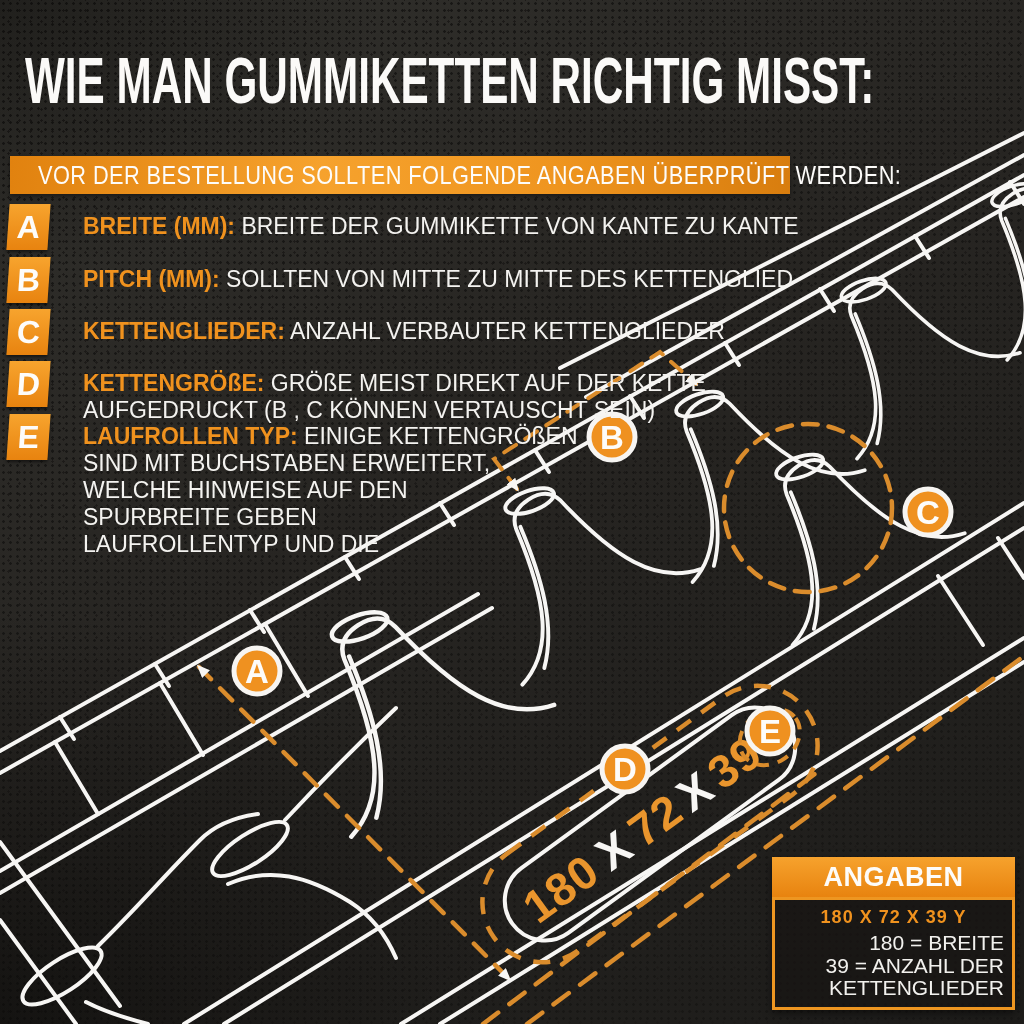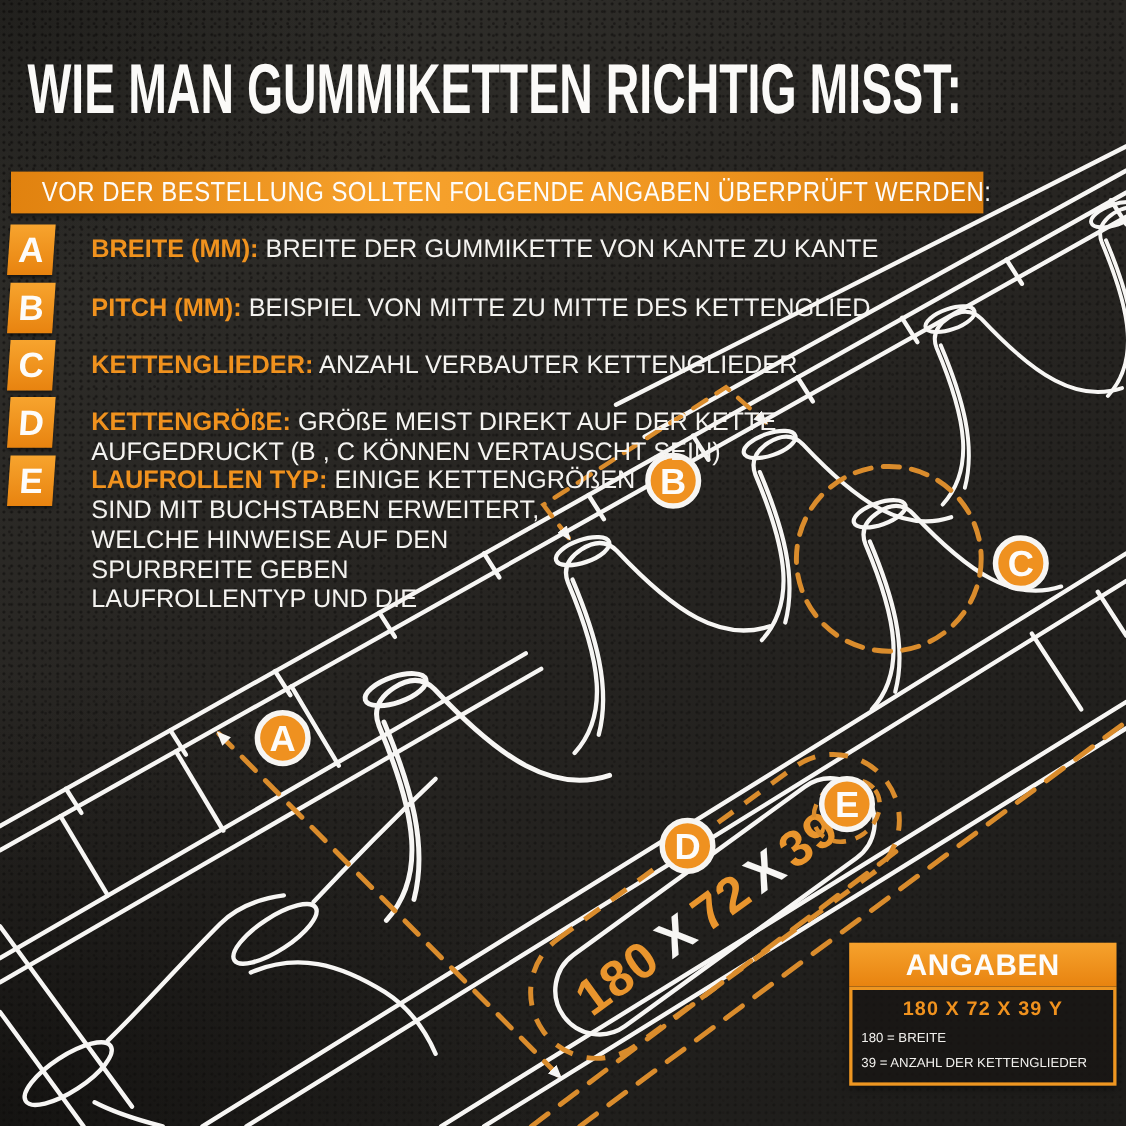--- a/index.html
+++ b/index.html
@@ -21,21 +21,21 @@
     background-position:0 0,0 0,0 0,3px 5px,0 0;
   }
   .diagram{position:absolute;inset:0;}
   .page-title{
     position:absolute;left:25px;top:44px;margin:0;
     color:#FBFAF8;font-size:64px;font-weight:bold;letter-spacing:0px;
     white-space:nowrap;
   }
   .page-title span{display:inline-block;transform:scaleX(.66);transform-origin:left center;}
   .banner{
-    position:absolute;left:10px;top:156px;width:884px;height:38px;
+    position:absolute;left:10px;top:156px;width:780px;height:38px;
     background:linear-gradient(90deg,#e1820f 0%,#f6a22d 40%,#ef951f 70%,#d87d0e 100%);
     display:flex;align-items:center;padding-left:28px;box-sizing:border-box;
     box-shadow:0 2px 4px rgba(0,0,0,.4);
   }
   .banner span{
     color:#FDFCFA;font-size:25px;letter-spacing:.5px;white-space:nowrap;
     display:inline-block;transform:scaleX(.87);transform-origin:left center;
   }
   .item{position:absolute;left:8px;display:flex;}
   .item-a{top:204px;} .item-b{top:257px;} .item-c{top:309px;} .item-d{top:361px;} .item-e{top:414px;}
@@ -61,21 +61,21 @@
     transform-origin:center;letter-spacing:.5px;
   }
   .ex-body{
     border:3px solid #EE9621;background:rgba(22,20,18,.62);
     padding:5px 8px 7px 8px;
   }
   .ex-code{
     color:#F0921E;font-size:18px;font-weight:bold;text-align:center;
     letter-spacing:1px;margin:2px 0 4px 0;
   }
-  .ex-line{color:#F2F1EE;font-size:12px;line-height:22.5px;}
+  .ex-line{color:#F2F1EE;font-size:21px;line-height:22.5px;text-align:right;}
 </style>
 </head>
 <body>
 
 <div class="stage">
   <div class="texture"></div>
 
   <svg class="diagram" width="1024" height="1024" viewBox="0 0 1024 1024">
     <defs>
       <marker id="arw" markerWidth="13" markerHeight="11" refX="10" refY="5.5" orient="auto-start-reverse" markerUnits="userSpaceOnUse">
@@ -208,21 +208,21 @@
       <span class="desc">BREITE DER GUMMIKETTE VON KANTE ZU KANTE</span>
     </div>
   </div>
 
   <div class="item item-b">
     <div class="badge">
       <span>B</span>
     </div>
     <div class="itext">
       <span class="term">PITCH (MM):</span>
-      <span class="desc">BEISPIEL VON MITTE ZU MITTE DES KETTENGLIED</span>
+      <span class="desc">SOLLTEN VON MITTE ZU MITTE DES KETTENGLIED</span>
     </div>
   </div>
 
   <div class="item item-c">
     <div class="badge">
       <span>C</span>
     </div>
     <div class="itext">
       <span class="term">KETTENGLIEDER:</span>
       <span class="desc">ANZAHL VERBAUTER KETTENGLIEDER</span>

